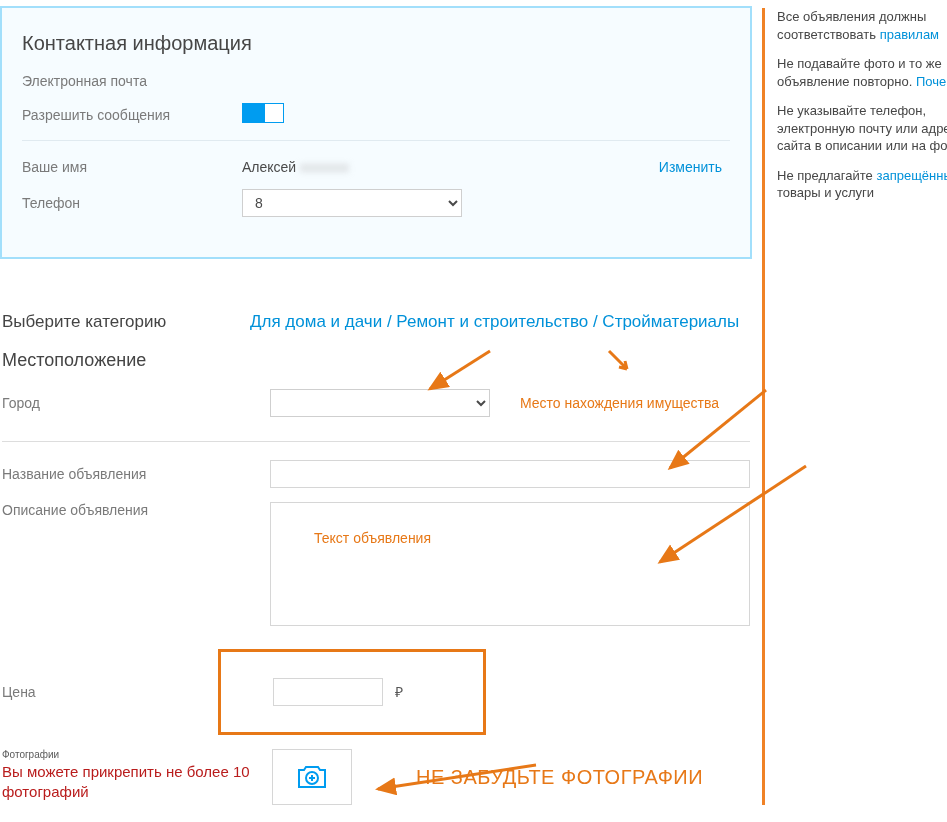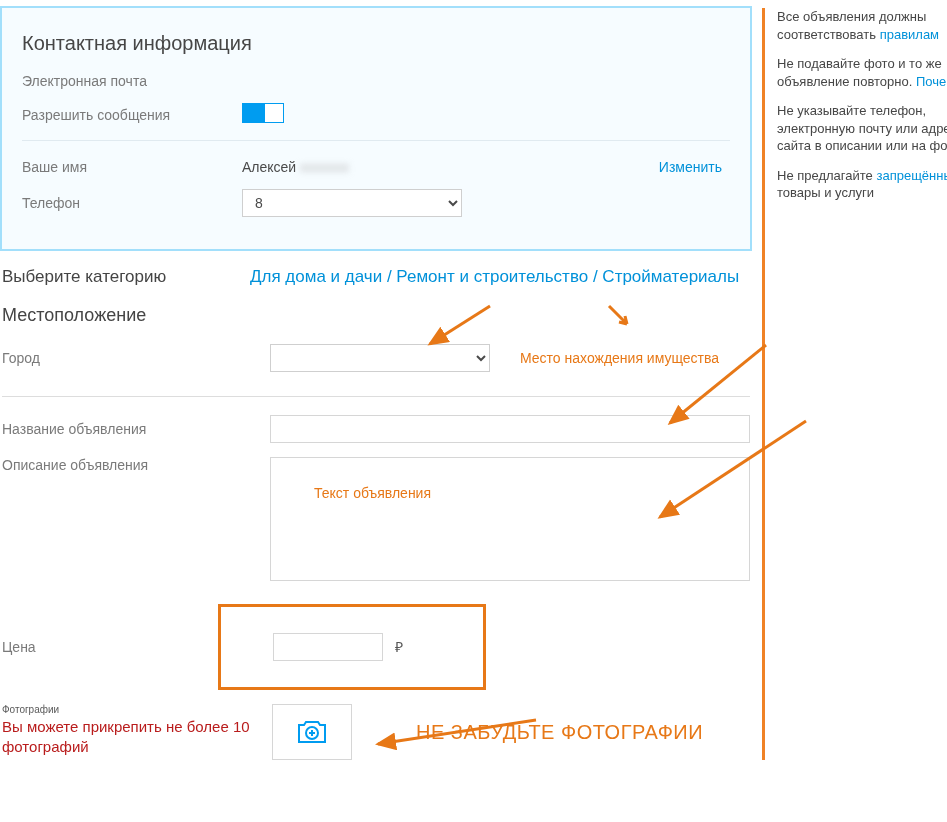--- a/index.html
+++ b/index.html
@@ -21,21 +21,21 @@
     line-height: 1.35;
     overflow: hidden;
   }
   .right-col p { margin-bottom: 12px; white-space: nowrap; }
   .right-col a { color: #0091d9; text-decoration: none; }
 
   
   .contact-panel {
     border: 2px solid #a2dffb;
     background: #f6fcff;
-    padding: 24px 20px 16px;
+    padding: 24px 20px 40px;
     margin: 6px 0 0 0;
   }
   h2.contact-title { font-size: 20px; font-weight: 400; color: #464646; margin-bottom: 18px; }
   .row { display: flex; align-items: center; margin-bottom: 14px; }
   .row .lbl { width: 220px; color: #7a7a7a; font-size: 14px; flex-shrink: 0; }
   .row .val { flex: 1; color: #4a4a4a; }
   .row .linkish { color: #0091d9; cursor: pointer; margin-right: 8px; }
 
   .toggle {
     width: 42px; height: 20px; background: #fff;
@@ -48,21 +48,21 @@
 
   .divider { border: none; border-top: 1px solid #e0eaf0; margin: 8px 0 18px; }
 
   select.phone, select.city {
     width: 220px; height: 28px; border: 1px solid #cfcfcf;
     background: #fff; color: #4a4a4a; font-size: 14px; padding: 0 8px;
   }
   .hint { font-size: 12px; color: #9b9b9b; margin-top: 6px; margin-left: 220px; }
 
   
-  .section { padding: 16px 2px 0; }
+  .section { padding: 9px 2px 0; margin-top: 44px; }
   .section h2 { font-size: 18px; font-weight: 400; color: #444; margin-bottom: 10px; }
   .cat-link { color: #0091d9; font-size: 17px; text-decoration: none; }
 
   input.title-input {
     width: 480px; height: 28px; border: 1px solid #d6d6d6; padding: 0 6px;
   }
   textarea.desc {
     width: 480px; height: 124px; border: 1px solid #d6d6d6; padding: 6px; resize: none;
   }
   input.price-input {
@@ -129,21 +129,21 @@
 
       <div class="row">
         <div class="lbl">Ваше имя</div>
         <div class="val">
           <span>Алексей</span>
           <span class="blur">xxxxxxx</span>
         </div>
         <span class="linkish">Изменить</span>
       </div>
 
-      <div class="row" style="margin-bottom:16px;justify-content:space-between;">
+      <div class="row" style="margin-bottom:0;justify-content:space-between;">
         <div class="lbl">Телефон</div>
         <div class="val">
           <select class="phone">
             <option>8</option>
           </select>
         </div>
       </div>
     </div>
 
     <div class="section" style="position:relative;">

